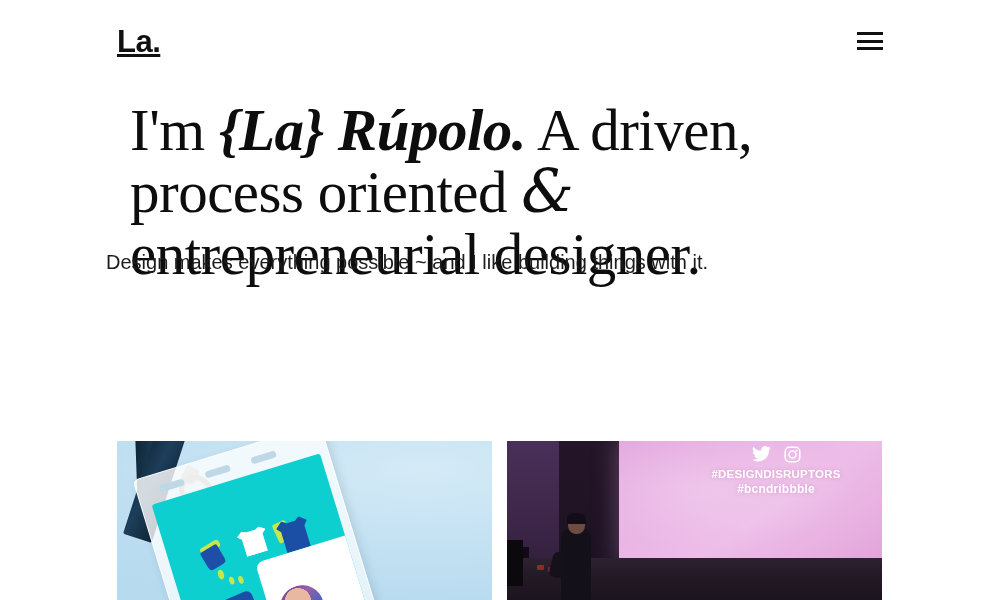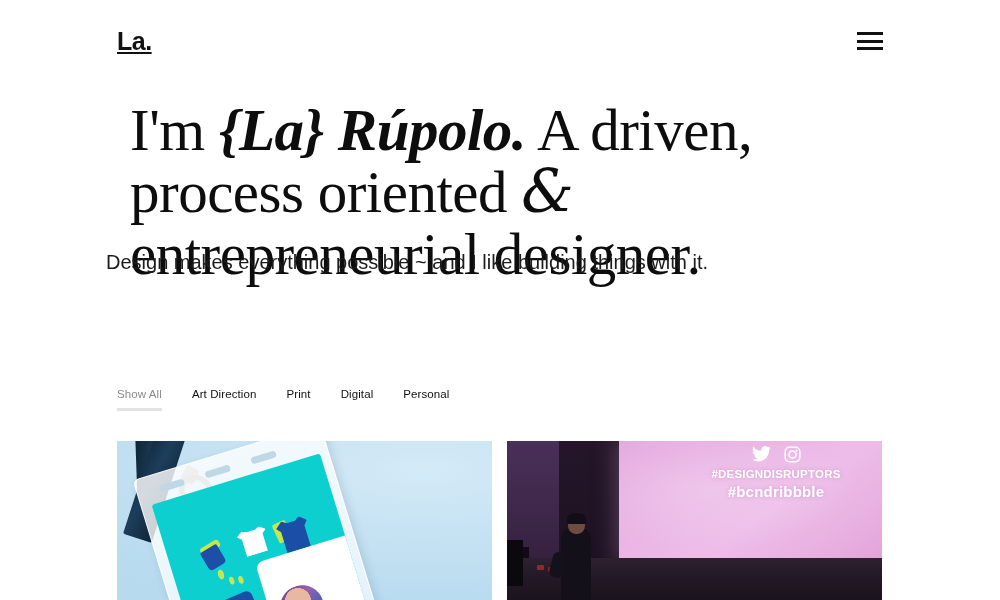--- a/index.html
+++ b/index.html
@@ -27,21 +27,21 @@
     width: 1000px;
     height: 82px;
     display: flex;
     align-items: center;
     justify-content: space-between;
     padding: 0 117px 0 117px;
   }
 
   .logo {
     font-family: "Liberation Sans", sans-serif;
-    font-size: 25px;
+    font-size: 31px;
     font-weight: 700;
     letter-spacing: -0.5px;
     color: #111111;
     line-height: 1;
     user-select: none;
   }
 
   .menu-toggle {
     width: 26px;
     height: 18px;
@@ -396,21 +396,21 @@
     margin-top: 2px;
     font-family: "Liberation Sans", sans-serif;
     font-weight: 700;
     color: #ffffff;
     line-height: 1.28;
     letter-spacing: .2px;
     text-shadow: 0 0 4px rgba(180,90,170,.35);
   }
   .art-talk .tag-1 { font-size: 11.5px; }
   .art-talk .tag-2 { font-size: 10.5px; }
-  .art-talk .tag-3 { font-size: 15px; }
+  .art-talk .tag-3 { font-size: 12px; }
 
   .art-talk .stage-floor {
     position: absolute;
     left: 0; bottom: 0;
     width: 100%; height: 42px;
     background: linear-gradient(180deg,#2e2230 0%,#241a27 40%,#1b131d 100%);
   }
   .art-talk .floor-seam {
     position: absolute;
     left: 112px; bottom: 40px;
@@ -491,27 +491,20 @@
 
   <div class="hero">
     <h1 class="headline"><span>I'm </span><span class="name">{La} Rúpolo.</span><span> A driven, process</span>
       <span>oriented </span><span class="amp">&amp;</span><span> entrepreneurial designer.</span></h1>
   </div>
 
   <p class="subtitle">
     <span class="line">Design makes everything possible ~ and I like building things with it.</span>
   </p>
 
-  <nav class="filters">
-    <button class="filter-item is-active">Show All</button>
-    <button class="filter-item">Art Direction</button>
-    <button class="filter-item">Print</button>
-    <button class="filter-item">Digital</button>
-    <button class="filter-item">Personal</button>
-  </nav>
 
   <section class="portfolio-grid">
 
     <article class="portfolio-item">
       <div class="art-badge">
         <div class="bg-grad"></div>
 
         <div class="strap2"></div>
         <div class="strap"></div>
         <div class="clip-neck"></div>

